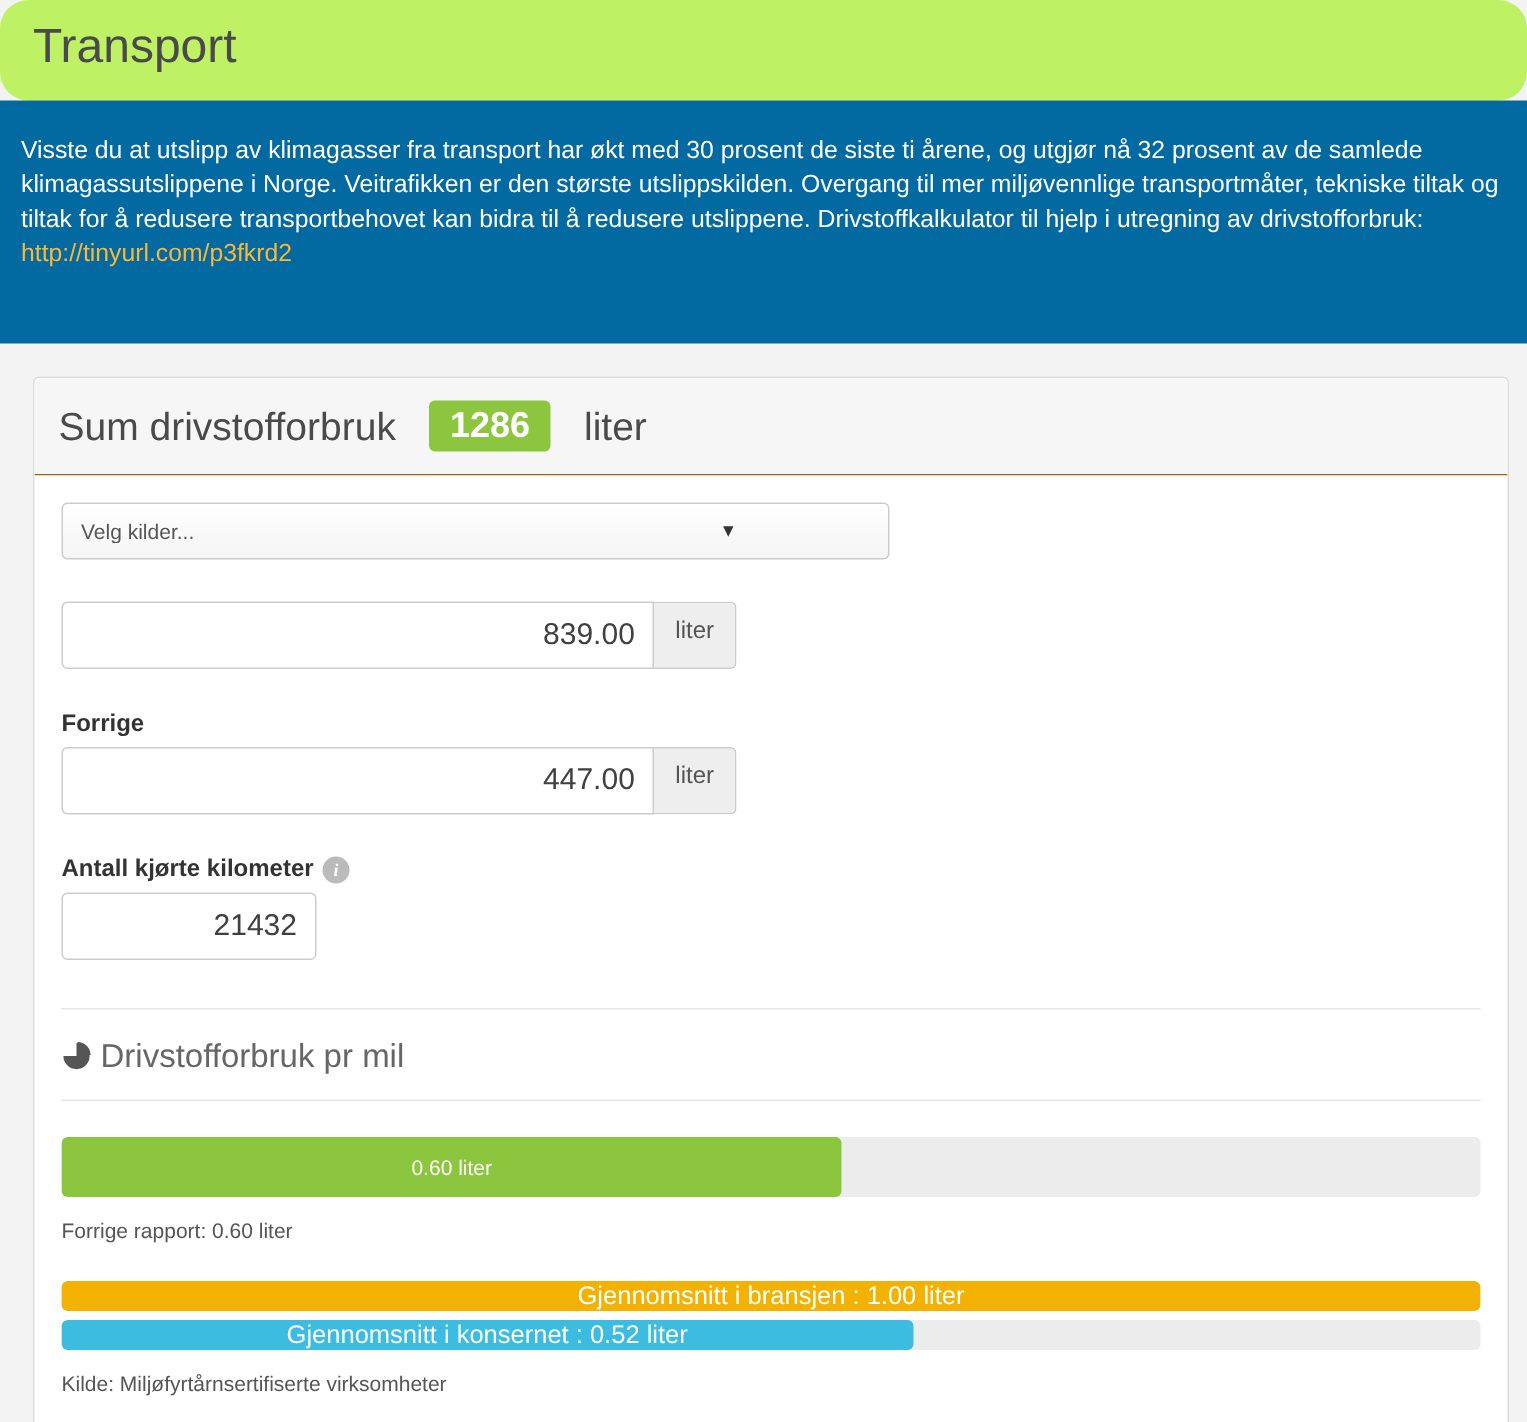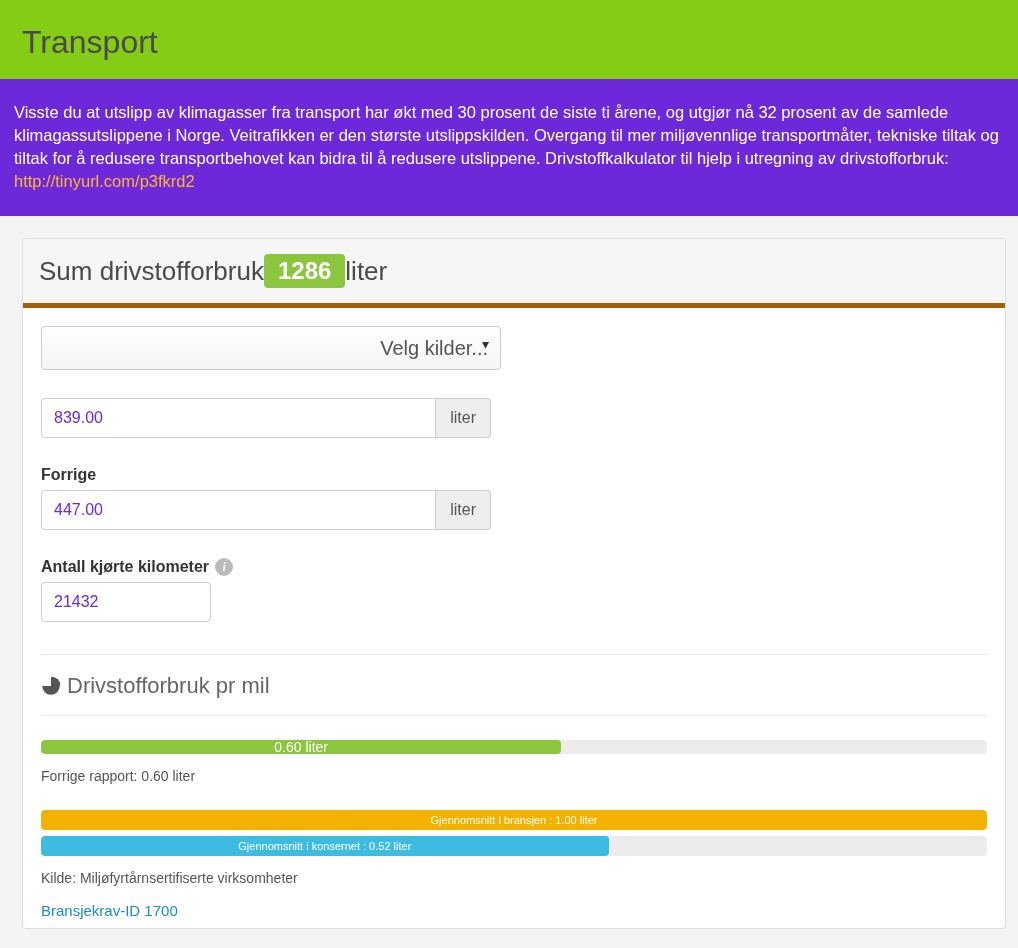--- a/index.html
+++ b/index.html
@@ -7,93 +7,94 @@
     font-family: "Segoe UI", Tahoma, sans-serif;
     background: #f3f3f3;
     color: #333;
     font-size: 16px;
     width: 1018px;
   }
   .page-title {
     font-size: 32px;
     font-weight: 300;
     color: #4a4a4a;
-    padding: 24px 22px 18px;
-    background: #84cc16;
+    padding: 12px 22px 18px;
+    background: #bef264;
+    border-radius: 19px;
   }
   .info-banner {
-    background: #6d28d9;
+    background: #0369a1;
     color: #fff;
-    padding: 22px 14px 23px 14px;
+    padding: 22px 14px 48px 14px;
     font-size: 16.5px;
     line-height: 1.4;
   }
   .info-banner a { color: #ffb733; text-decoration: none; }
 
   .panel-wrap { padding: 22px 12px 0 22px; }
   .panel {
     border: 1px solid #ddd;
     border-radius: 4px;
     background: #fff;
   }
   .panel-header {
     background: #f6f6f6;
-    border-bottom: 5px solid #a16207;
+    border-bottom: 1px solid #a16207;
     padding: 15px 16px;
     display: flex;
     align-items: center;
-    gap: 0;
+    gap: 22px;
     font-size: 26px;
     font-weight: 300;
     color: #4a4a4a;
     border-radius: 4px 4px 0 0;
   }
   .badge {
     background: #8cc63f;
     color: #fff;
     font-weight: 700;
     padding: 3px 14px;
     border-radius: 4px;
     font-size: 24px;
   }
   .panel-body { padding: 18px 18px 8px; }
 
   .select-box {
-    width: 460px;
-    font-size: 20px;
+    width: 552px;
+    font-size: 14px;
     padding: 10px 12px;
     border: 1px solid #ccc;
     border-radius: 4px;
     background: linear-gradient(#ffffff,#f5f5f5);
     color: #555;
     appearance: none;
     position: relative;
-    text-align: right;
   }
   .select-wrap { position: relative; width: 460px; }
   .select-wrap::after {
     content: "▾";
     position: absolute;
     right: 12px;
     top: 10px;
     color: #333;
     pointer-events: none;
     font-size: 14px;
   }
 
   .form-group { margin-top: 28px; max-width: 450px; }
   .form-label { font-weight: 700; color: #333; font-size: 16px; display: flex; align-items: center; gap: 6px; }
   .input-group { display: flex; margin-top: 6px; }
   .text-input {
     flex: 1;
     padding: 10px 12px;
-    font-size: 16px;
+    font-size: 20px;
     border: 1px solid #ccc;
     border-radius: 4px 0 0 4px;
-    color: #6d28d9;
+    color: #404040;
+    text-align: right;
   }
   .text-input.solo { border-radius: 4px; width: 170px; flex: none; }
   .input-addon {
     background: #eee;
     border: 1px solid #ccc;
     border-left: none;
     padding: 10px 14px;
     color: #555;
     border-radius: 0 4px 4px 0;
     font-size: 16px;
@@ -109,41 +110,41 @@
 
   .section-heading {
     display: flex; align-items: center; gap: 6px;
     font-size: 22px; color: #666; font-weight: 300;
   }
   .pie-icon { width: 20px; height: 20px; fill: #555; }
 
   .bar-row { margin-top: 24px; }
   .bar-track {
     width: 100%;
-    height: 14px;
+    height: 40px;
     background: #ececec;
     border-radius: 4px;
     overflow: hidden;
     position: relative;
   }
   .bar-fill {
     height: 100%;
     display: flex;
     align-items: center;
     justify-content: center;
     color: #fff;
     font-size: 14px;
     white-space: nowrap;
     border-radius: 4px;
   }
   .bar-green  { background: #8cc63f; }
   .bar-orange { background: #f3b200; }
   .bar-blue   { background: #3dbce2; }
   .bar-thin .bar-track { height: 20px; }
-  .bar-thin .bar-fill  { font-size: 11px; }
+  .bar-thin .bar-fill  { font-size: 17px; }
   .bar-row + .bar-row.stacked { margin-top: 6px; }
 
   .caption { font-size: 14px; color: #555; margin-top: 14px; }
   .link-small { color: #1a8bc4; text-decoration: none; font-size: 15px; display: inline-block; margin-top: 16px; }
 </style>
 </head>
 <body>
 
 <h1 class="page-title">Transport</h1>
 

